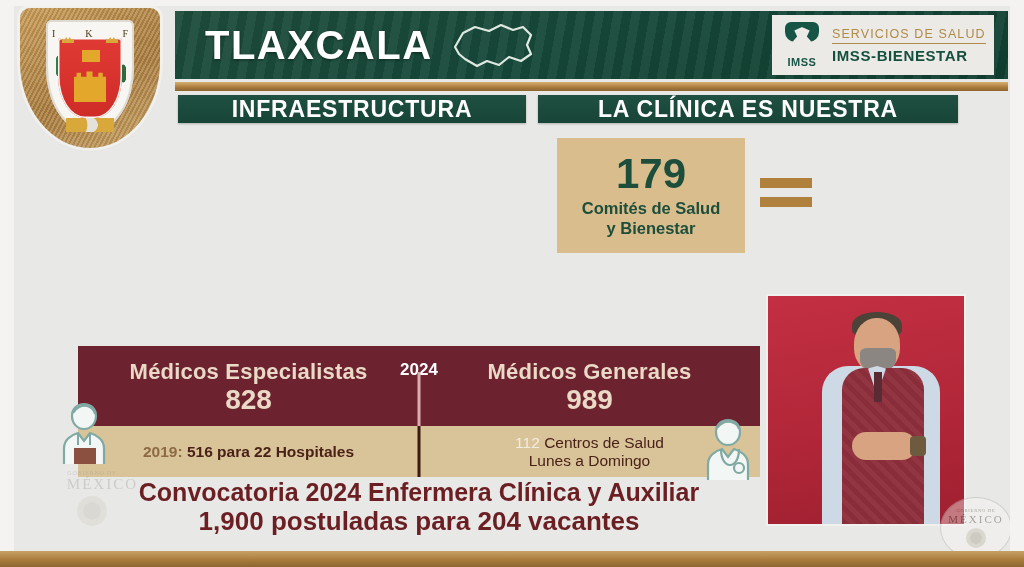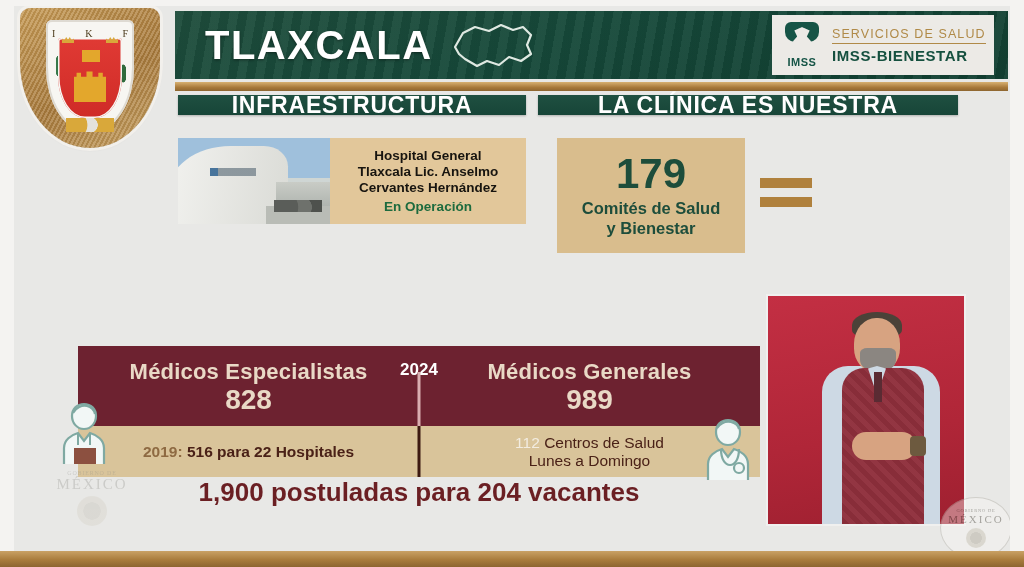--- a/index.html
+++ b/index.html
@@ -88,21 +88,21 @@
   .imss-lines{display:flex;flex-direction:column;justify-content:center;}
   .imss-l1{font-size:12.5px;color:#b08a48;letter-spacing:1.1px;padding-bottom:2px;border-bottom:1.5px solid #b08a48;}
   .imss-l2{font-size:15px;font-weight:bold;color:#15503f;letter-spacing:.6px;margin-top:3px;}
   .gold-rule{
     position:absolute;left:175px;top:82px;width:833px;height:9px;
     background:linear-gradient(180deg,#d7b071,#a8793a 60%,#8e6630);
   }
 
   
   .sec-title{
-    position:absolute;height:20px;
+    position:absolute;height:28px;
     background:linear-gradient(180deg,#1f5041,#174538);
     display:flex;align-items:center;justify-content:center;
     color:#fff;font-size:23px;font-weight:bold;letter-spacing:.8px;
     box-shadow:0 1px 2px rgba(0,0,0,.25);
     text-align:right;
   }
   #sec-infra{left:178px;top:95px;width:348px;}
   #sec-clinica{left:538px;top:95px;width:420px;}
 
   
@@ -197,21 +197,21 @@
   .v-collar{position:absolute;left:100px;top:70px;width:18px;height:26px;background:#cdd9e4;
     clip-path:polygon(50% 0,100% 10%,56% 100%,44% 100%,0 10%);}
   .v-tie{position:absolute;left:106px;top:76px;width:8px;height:30px;background:#5a2b33;}
   .v-hands{position:absolute;left:84px;top:136px;width:64px;height:28px;background:#d7a381;border-radius:14px;}
   .v-cuff{position:absolute;left:142px;top:140px;width:16px;height:20px;background:#6d5a3f;border-radius:4px;}
 
   
   .wm{position:absolute;opacity:.30;text-align:center;color:#8a8a84;}
   #wm-left{left:46px;top:470px;width:92px;}
   .wm-sub{font-size:6px;letter-spacing:.8px;font-family:"Liberation Serif",serif;}
-  .wm-mex{font-size:15px;letter-spacing:2px;font-family:"Liberation Serif",serif;}
+  .wm-mex{font-size:15px;letter-spacing:2px;font-family:"Liberation Serif",serif;text-align:right;}
   .wm-seal{width:30px;height:30px;margin:3px auto 0;border-radius:50%;
     background:radial-gradient(circle,#b9b4a8 0 40%,#cfcabd 42% 100%);}
   #wm-right{right:12px;bottom:8px;width:72px;height:62px;opacity:.55;
     border-radius:50%;background:rgba(248,247,244,.75);
     display:flex;flex-direction:column;align-items:center;justify-content:center;
     box-shadow:inset 0 0 0 1px rgba(120,115,105,.45);}
   #wm-right .wm-mex{font-size:11px;color:#6d6962;}
   #wm-right .wm-sub{font-size:4.5px;color:#6d6962;}
   #wm-right .wm-seal{width:20px;height:20px;}
 
@@ -259,37 +259,20 @@
         <div class="imss-l1">SERVICIOS DE SALUD</div>
         <div class="imss-l2">IMSS-BIENESTAR</div>
       </div>
     </div>
   </div>
   <div class="gold-rule"></div>
 
   <div class="sec-title" id="sec-infra">INFRAESTRUCTURA</div>
   <div class="sec-title" id="sec-clinica">LA CLÍNICA ES NUESTRA</div>
 
-  <div class="infra-card">
-    <div class="infra-photo">
-      <div class="bldg"></div>
-        <div class="sign"></div>
-      <div class="far"></div>
-        <div class="road"></div>
-        <div class="cars"></div>
-    </div>
-    <div class="infra-text">
-      <div class="infra-name">
-        <div>Hospital General</div>
-        <div>Tlaxcala Lic. Anselmo</div>
-        <div>Cervantes Hernández</div>
-      </div>
-      <div class="infra-status">En Operación</div>
-    </div>
-  </div>
 
   <div class="comite-box">
     <div class="comite-num">179</div>
     <div class="comite-lab">
       <div>Comités de Salud</div>
       <div>y Bienestar</div>
     </div>
   </div>
   <div class="equals">
       <i></i>
@@ -338,20 +321,21 @@
   </svg>
   <svg class="doc-icon" id="doc-icon-right" viewBox="0 0 56 70">
     <path d="M16 20c0-7 5-12 12-12s12 5 12 12-5 13-12 13S16 27 16 20Z" fill="#f2f7f6" stroke="#7fa9a2" stroke-width="2.2"></path>
     <path d="M17 16c4-5 9-7 14-6 4 1 7 3 8 7" fill="none" stroke="#7fa9a2" stroke-width="2.2"></path>
     <path d="M8 68v-16c0-8 7-13 14-15l6 8 6-8c7 2 14 7 14 15v16" fill="#f2f7f6" stroke="#7fa9a2" stroke-width="2.2"></path>
     <path d="M21 37c0 10 4 16 9 16s9-6 9-16" fill="none" stroke="#7fa9a2" stroke-width="2.2"></path>
     <circle cx="39" cy="56" r="5" fill="none" stroke="#7fa9a2" stroke-width="2.2"></circle>
   </svg>
 
   <div class="convo">
+    <div class="l1">Convocatoria 2024 Enfermera Clínica y Auxiliar</div>
     <div class="l2">1,900 postuladas para 204 vacantes</div>
   </div>
 
   <div class="video">
     <div class="v-shirt"></div>
     <div class="v-hair"></div>
     <div class="v-head"></div>
     <div class="v-beard"></div>
     <div class="v-vest"></div>
     <div class="v-collar"></div>

